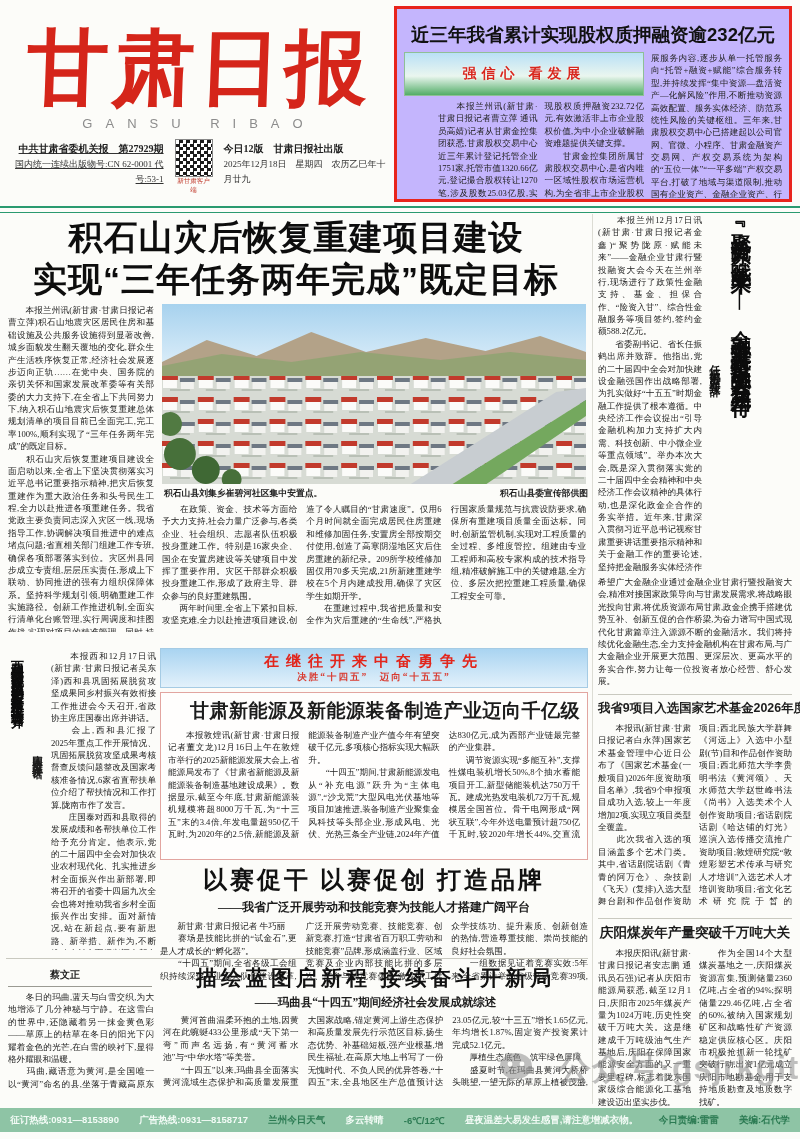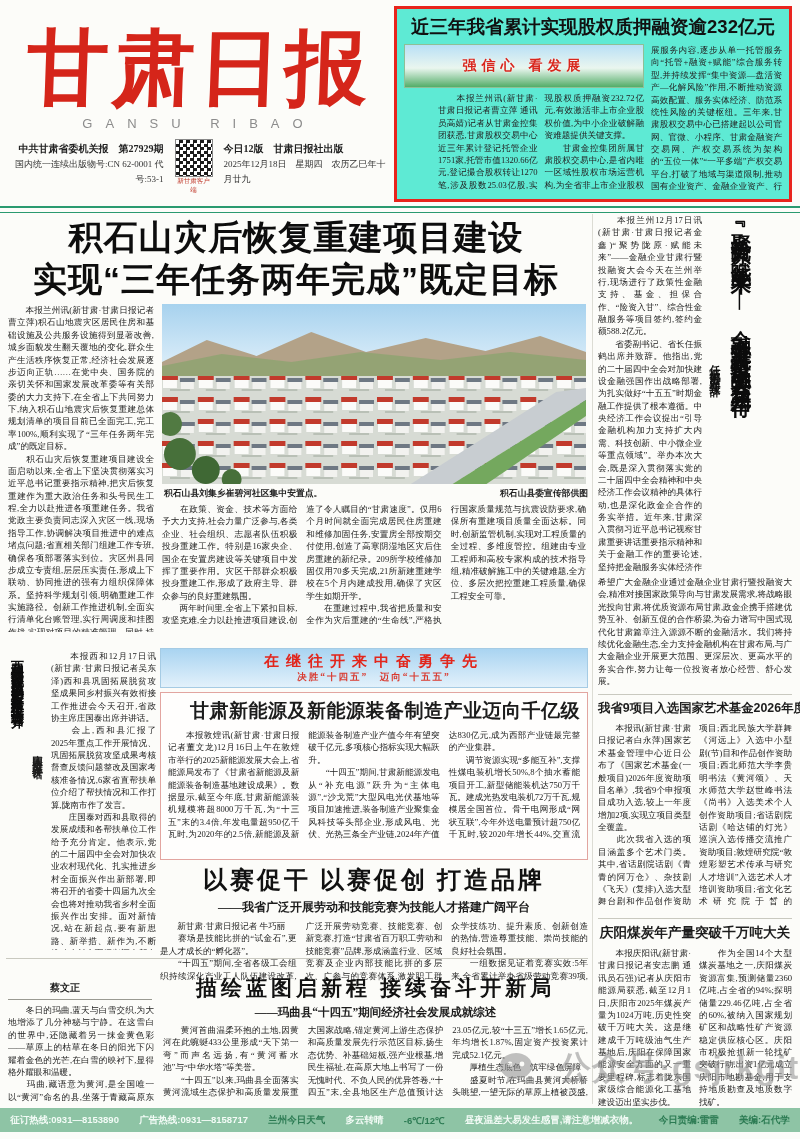--- a/index.html
+++ b/index.html
@@ -14,21 +14,21 @@
   .mast-info{display:flex;justify-content:center;align-items:flex-start;gap:12px;margin-top:9px;}
   .mi-col{font-size:9px;color:#333;line-height:1.7;}
   .mi-strong{font-weight:700;font-size:10px;color:#222;}
   .qr-wrap{text-align:center;}
   .qr{width:36px;height:36px;margin:0 auto;
       background:repeating-conic-gradient(#1b1b1b 0% 25%,#ffffff 0% 50%) 0 0/7px 7px;
       outline:1px solid #888;}
   .qr-cap{font-size:6.5px;color:#c0392b;margin-top:1px;}
   
   .top-box{position:absolute;left:394px;top:6px;width:398px;height:196px;border:3px solid #e8241c;
-           background:#5eead4;padding:4px 7px;box-sizing:border-box;}
+           background:#c4b5fd;padding:12px 7px;box-sizing:border-box;}
   .top-box h2{margin:1px 0 5px;font-family:"Liberation Sans",sans-serif;font-weight:900;font-size:18.5px;
               letter-spacing:0;text-align:center;white-space:nowrap;color:#111;}
   .box-body{display:flex;gap:7px;height:150px;overflow:hidden;}
   .box-left{width:240px;}
   .banner-img{height:44px;margin-bottom:4px;border:1px solid #8fbf96;box-sizing:border-box;
       background:linear-gradient(180deg,#b9e0f6 0%,#eaf6ef 55%,#53ad68 100%);
       display:flex;align-items:center;justify-content:center;}
   .banner-img span{color:#d8261c;font-family:"Liberation Sans",sans-serif;font-weight:900;font-size:14px;
       letter-spacing:5px;text-shadow:0 0 2px #fff;}
   .box-cols2{column-count:2;column-gap:7px;height:99px;overflow:hidden;margin-left:34px;}
@@ -80,21 +80,21 @@
           padding:5px 7px;box-sizing:border-box;background:#fffefd;}
   .energy h3{margin:0 0 5px;font-family:"Liberation Sans",sans-serif;font-weight:900;font-size:19px;
              white-space:nowrap;text-align:right;letter-spacing:0.5px;}
   .en-cols{column-count:3;column-gap:9px;height:122px;overflow:hidden;}
   
   .contest{position:absolute;left:160px;top:864px;width:428px;}
   .contest h3{margin:0;font-weight:900;font-size:24px;letter-spacing:3px;text-align:center;color:#111;}
   .ct-sub{font-weight:700;font-size:12px;text-align:center;margin:3px 0 4px;}
   .ct-cols{column-count:3;column-gap:9px;height:74px;overflow:hidden;}
   
-  .maqu{position:absolute;left:8px;top:964px;width:580px;height:140px;display:flex;gap:9px;align-items:flex-end;}
+  .maqu{position:absolute;left:8px;top:964px;width:580px;height:140px;display:flex;gap:9px;}
   .mq-left{width:146px;}
   .mq-byline{font-weight:700;font-size:10px;padding:4px 0 4px 42px;border-bottom:1px solid #9a9a92;
              margin-bottom:4px;width:70%;}
   .mq-ltext{height:100px;overflow:hidden;}
   .mq-main{flex:1;}
   .mq-main h3{margin:0;font-weight:900;font-size:21px;letter-spacing:4px;text-align:center;color:#111;}
   .mq-sub{font-weight:700;font-size:11.5px;text-align:center;margin:3px 0 4px;}
   .mq-cols{column-count:3;column-gap:9px;height:80px;overflow:hidden;}
   
   .footer{position:absolute;left:0;top:1108px;width:800px;height:24px;background:#8ec4a5;
@@ -109,21 +109,21 @@
 </style>
 </head>
 <body>
 
 <div class="page">
 
   <div class="mast-left">
     <div class="paper-title">甘肃日报</div>
     <div class="paper-pinyin">GANSU RIBAO</div>
     <div class="mast-info">
-      <div class="mi-col" style="text-align:right;">
+      <div class="mi-col" style="text-align:right;text-decoration:underline;">
         <div class="mi-strong">中共甘肃省委机关报　第27929期</div>
         <div>国内统一连续出版物号:CN 62-0001 代号:53-1</div>
       </div>
       <div class="qr-wrap">
         <div class="qr"></div>
         <div class="qr-cap">新甘肃客户端</div>
       </div>
       <div class="mi-col">
         <div class="mi-strong">今日12版　甘肃日报社出版</div>
         <div>2025年12月18日　星期四　农历乙巳年十月廿九</div>

